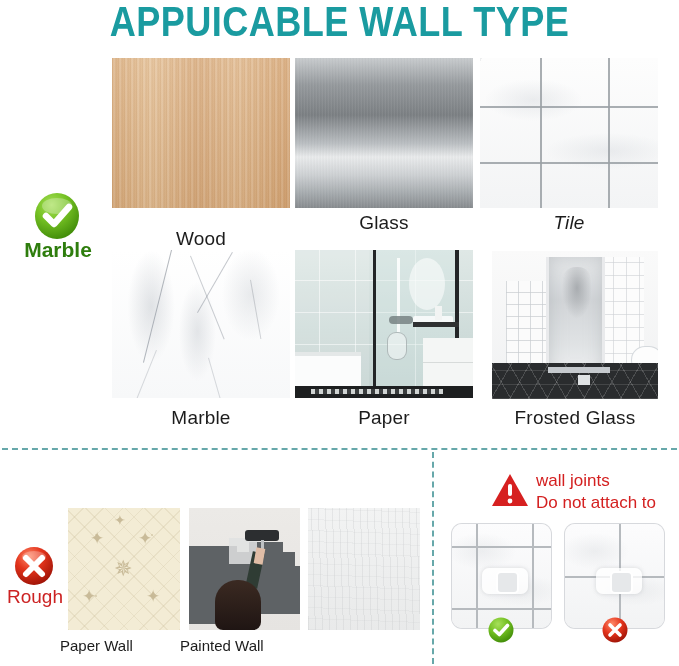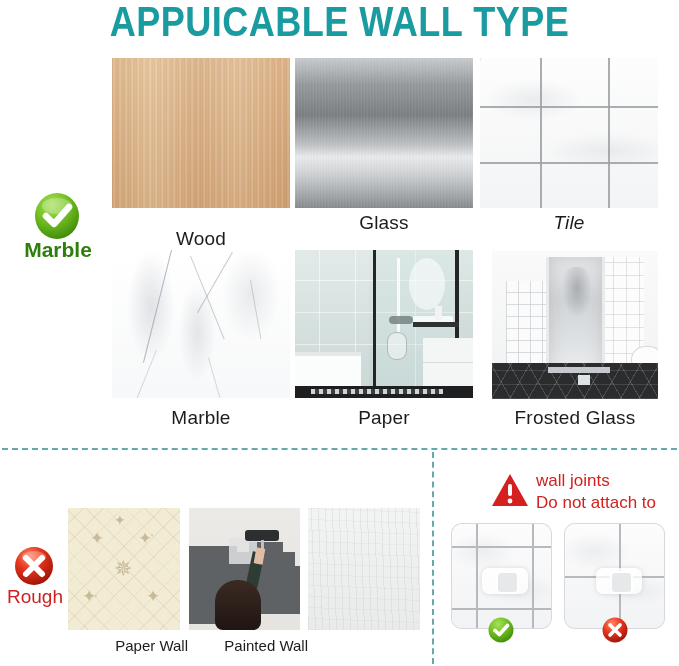--- a/index.html
+++ b/index.html
@@ -91,21 +91,21 @@
   .subtitle{
     position:absolute;left:56px;top:461px;width:320px;text-align:center;
     color:#1a8e93;font-family:"Liberation Serif",serif;font-weight:bold;font-size:22px;
   }
   .rough-badge{position:absolute;left:13px;top:545px;width:42px;height:42px;}
   .rough-label{
     position:absolute;left:0px;top:586px;width:70px;text-align:center;
     color:#cc2222;font-size:19px;
   }
   .caption-sm{
-    position:absolute;text-align:right;color:#1c1c1c;font-size:15px;
+    position:absolute;text-align:left;color:#1c1c1c;font-size:15px;
   }
 
   .tex-paper{
     background:
       radial-gradient(circle 11px at 25% 22%,rgba(205,192,158,.55) 0 1px,transparent 1px),
       radial-gradient(circle 11px at 75% 22%,rgba(205,192,158,.55) 0 1px,transparent 1px),
       radial-gradient(circle 11px at 25% 72%,rgba(205,192,158,.55) 0 1px,transparent 1px),
       radial-gradient(circle 11px at 75% 72%,rgba(205,192,158,.55) 0 1px,transparent 1px),
       repeating-linear-gradient(45deg,rgba(203,190,155,.26) 0 1px,transparent 1px 14px),
       repeating-linear-gradient(-45deg,rgba(203,190,155,.26) 0 1px,transparent 1px 14px),

